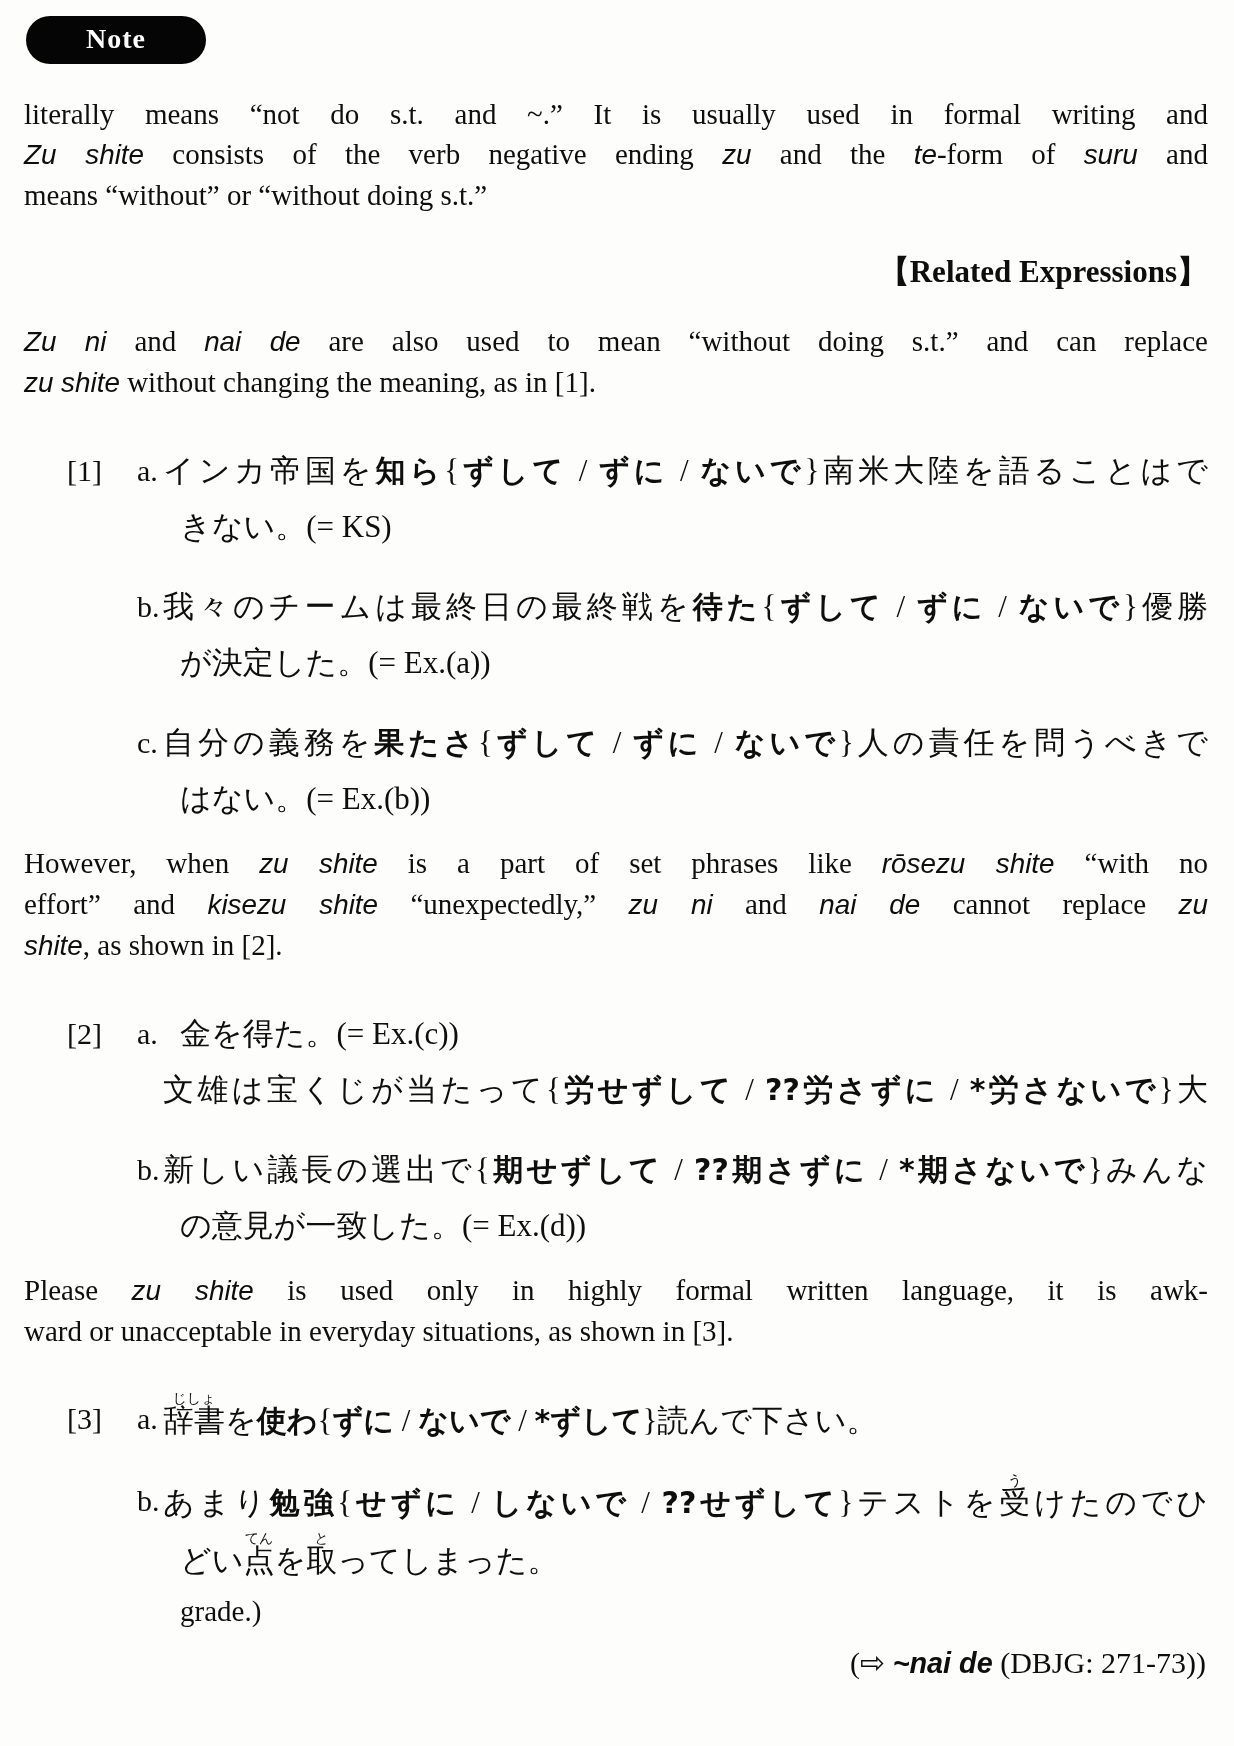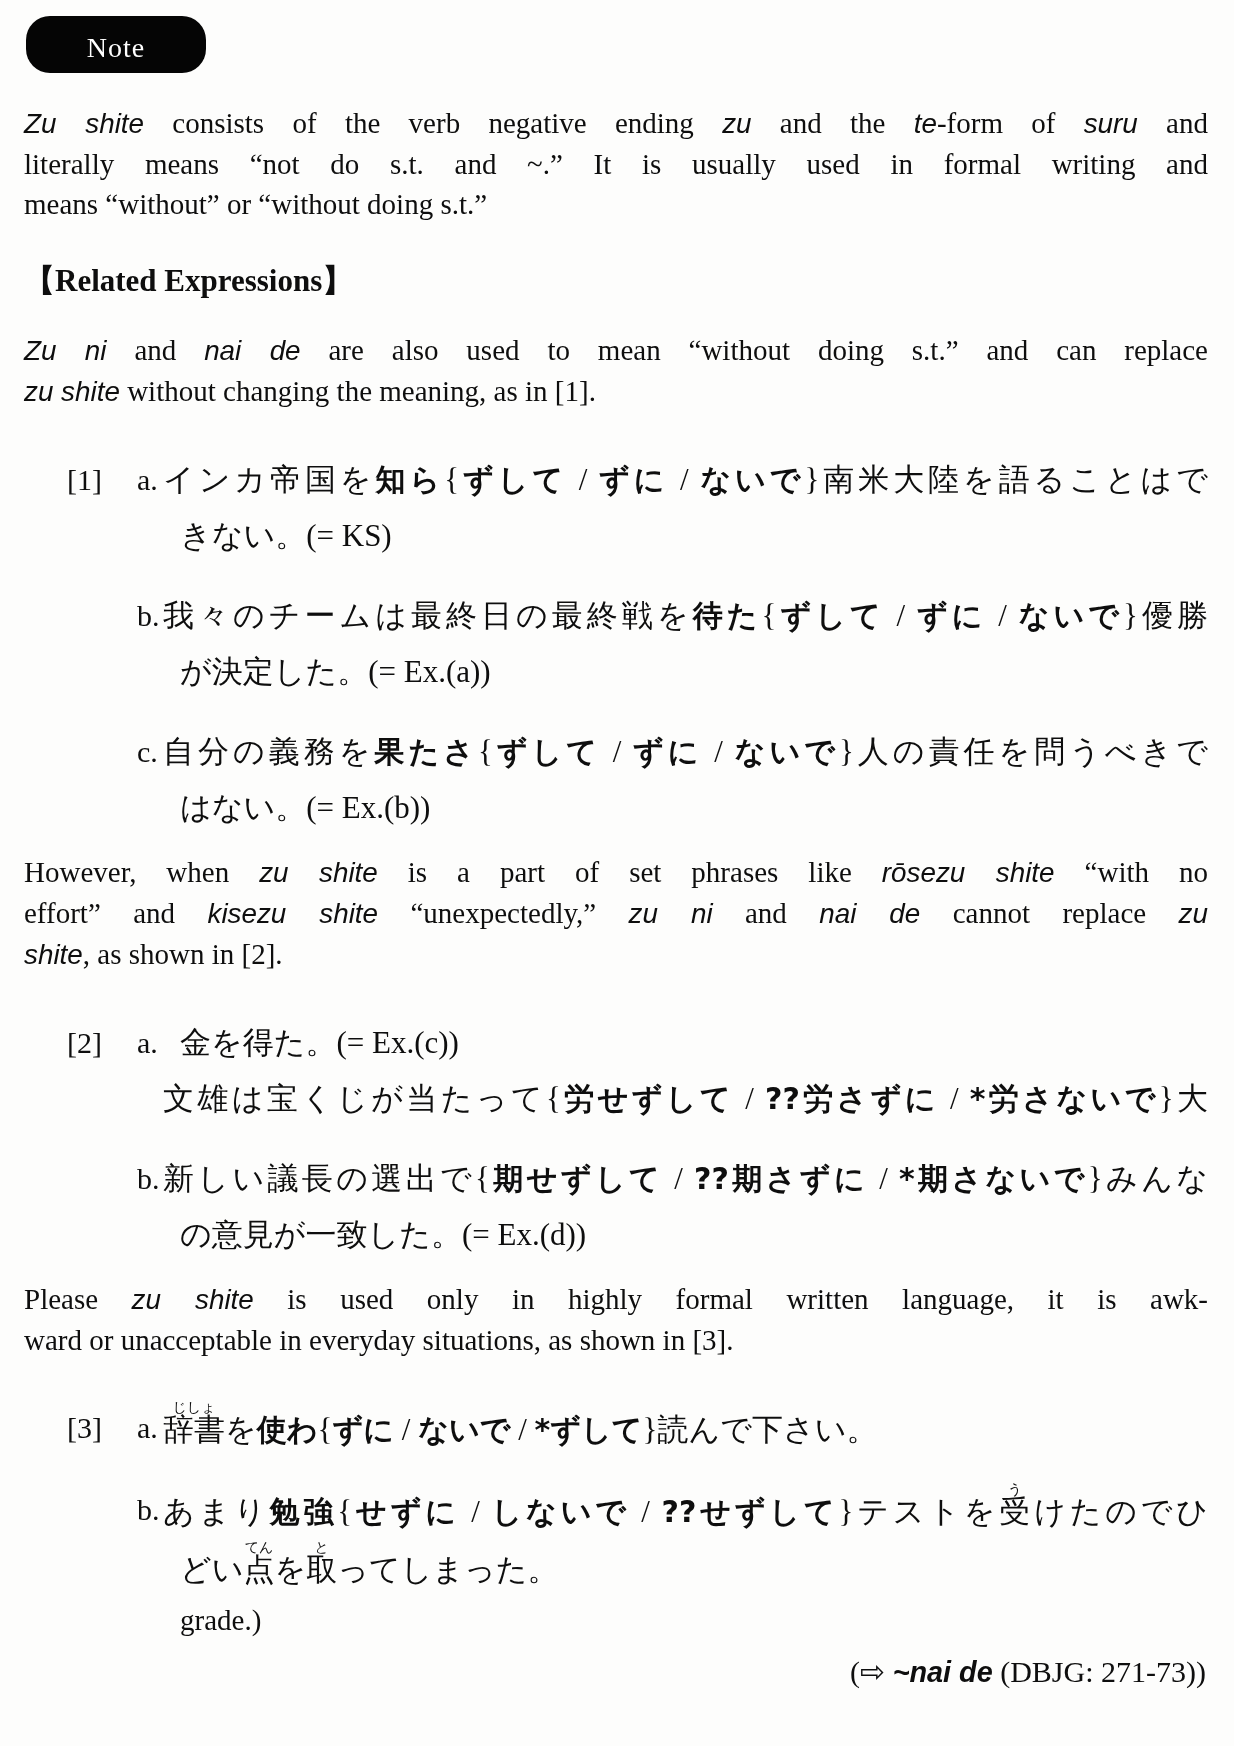--- a/index.html
+++ b/index.html
@@ -13,24 +13,24 @@
     box-sizing:border-box;
     padding:14px 26px 0 24px;
     overflow:hidden;
   }
 
   
   .note-badge{
     display:inline-block;
     background:#050505;
     color:#fff;
-    font-weight:normal;
+    font-weight:bold;
     font-size:28px;
     line-height:1;
-    padding:18px 0 11px;
+    padding:9px 0 11px;
     width:180px;
     text-align:center;
     border-radius:24px;
     margin:2px 0 0 2px;
     letter-spacing:1px;
   }
 
   
   .para{ font-size:29px; line-height:40px; }
   .para .line{ text-align:justify; }
@@ -38,20 +38,21 @@
   .p-intro   { margin-top:30px; }
   .p-reintro { margin-top:28px; }
   .p-however { margin-top:16px; }
   .p-because { margin-top:16px; }
 
   .section-heading{
     font-size:31px;
     font-weight:bold;
     margin-top:36px;
     line-height:42px;
+    text-align:right;
   }
 
   
   .s-g  { font-family:"Liberation Sans", sans-serif; font-style:italic; font-size:0.96em; }
   .s-gb { font-family:"Liberation Sans", sans-serif; font-style:italic; font-weight:bold; font-size:0.96em; }
   .s-jb { font-weight:bold; font-family:"DejaVu Sans","Liberation Sans",sans-serif; font-size:0.97em; }
   .s-lat{ font-family:"Liberation Serif", serif; }
   .s-arrow{ font-family:"DejaVu Sans", sans-serif; }
 
   
@@ -84,22 +85,22 @@
   }
 </style>
 </head>
 <body>
 
 <div class="page">
 
   <div class="note-badge">Note</div>
 
   <div class="para p-intro">
+      <div class="line flush"><span>literally means “not do s.t. and ~.” It is usually used in formal writing and</span></div>
       <div class="line flush"><span class="s-g">Zu shite</span><span> consists of the verb negative ending </span><span class="s-g">zu</span><span> and the </span><span class="s-g">te</span><span>-form of </span><span class="s-g">suru</span><span> and</span></div>
-      <div class="line flush"><span>literally means “not do s.t. and ~.” It is usually used in formal writing and</span></div>
       <div class="line"><span>means “without” or “without doing s.t.”</span></div>
     </div>
 
   <div class="section-heading">【Related Expressions】</div>
 
   <div class="para p-reintro">
       <div class="line flush"><span class="s-g">Zu ni</span><span> and </span><span class="s-g">nai de</span><span> are also used to mean “without doing s.t.” and can replace</span></div>
       <div class="line"><span class="s-g">zu shite</span><span> without changing the meaning, as in [1].</span></div>
     </div>
 

